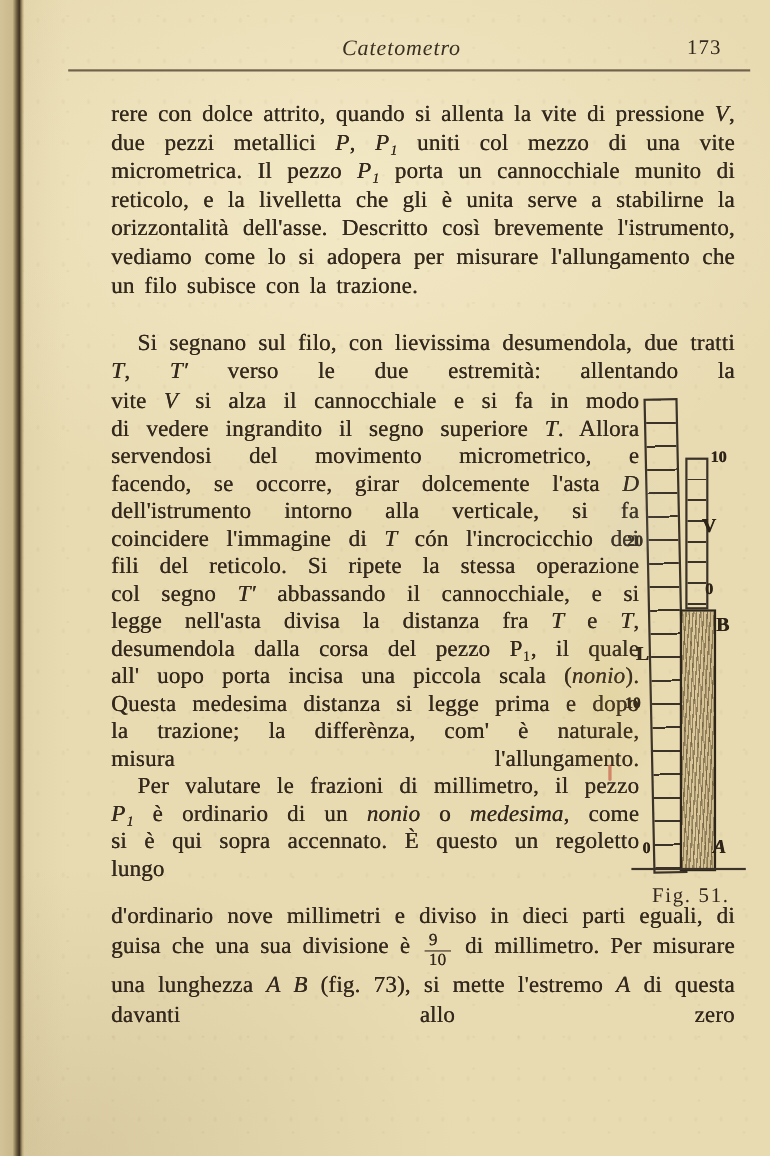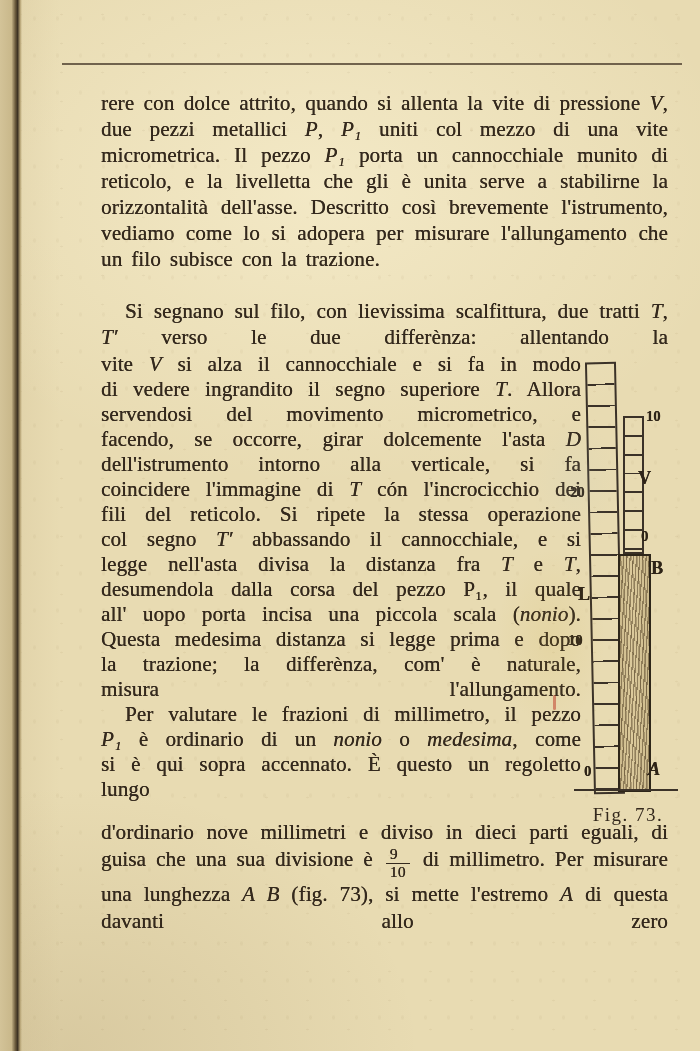--- a/index.html
+++ b/index.html
@@ -84,26 +84,30 @@
     background:radial-gradient(ellipse at center, rgba(205,175,70,.14), rgba(205,175,70,0) 70%);}
   .stain2{position:absolute;left:530px;top:420px;width:90px;height:120px;pointer-events:none;
     background:radial-gradient(ellipse at center, rgba(190,200,190,.12), rgba(190,200,190,0) 70%);}
 </style>
 </head>
 <body>
 
 <div class="page">
   <div class="gutter"></div>
 
+  <div class="header">
+    <span class="running-title">Catetometro</span>
+    <span class="page-number">173</span>
+  </div>
   <div class="rule"></div>
 
   <div class="tblock b1"><span>rere con dolce attrito, quando si allenta la vite di pressione </span><i>V</i><span>, due pezzi metallici </span><i>P</i><span>, </span><i>P₁</i><span> uniti col mezzo di una vite micrometrica. Il pezzo </span><i>P₁</i><span> porta un cannocchiale munito di reticolo, e la livelletta che gli è unita serve a stabilirne la orizzontalità dell'asse. Descritto così brevemente l'istrumento, vediamo come lo si adopera per misurare l'allungamento che un filo subisce con la trazione.</span></div>
 
   <div class="tblock b2">
-    <div class="indented"><span>Si segnano sul filo, con lievissima scalfittura, due tratti </span><i>T</i><span>, </span><i>T′</i><span> verso le due differènza: allentando la</span></div>
+    <div class="indented"><span>Si segnano sul filo, con lievissima desumendola, due tratti </span><i>T</i><span>, </span><i>T′</i><span> verso le due estremità: allentando la</span></div>
   </div>
 
   <div class="tblock b3">
     <div class="para cont-last"><span>vite </span><i>V</i><span> si alza il cannocchiale e si fa in modo di vedere ingrandito il segno superiore </span><i>T</i><span>. Allora servendosi del movimento micrometrico, e facendo, se occorre, girar dolcemente l'asta </span><i>D</i><span> dell'istrumento intorno alla verticale, si fa coincidere l'immagine di </span><i>T</i><span> cón l'incrocicchio dei fili del reticolo. Si ripete la stessa operazione col segno </span><i>T′</i><span> abbassando il cannocchiale, e si legge nell'asta divisa la distanza fra </span><i>T</i><span> e </span><i>T</i><span>, desumendola dalla corsa del pezzo P₁, il quale all' uopo porta incisa una piccola scala (</span><i>nonio</i><span>). Questa medesima distanza si legge prima e dopo la trazione; la differènza, com' è naturale, misura l'allungamento.</span></div>
     <div class="para indented cont-last"><span>Per valutare le frazioni di millimetro, il pezzo </span><i>P₁</i><span> è ordinario di un </span><i>nonio</i><span> o </span><i>medesima</i><span>, come si è qui sopra accennato. È questo un regoletto lungo</span></div>
   </div>
 
   <div class="tblock b4"><span><span>d'ordinario nove millimetri e diviso in dieci parti eguali, di guisa che una sua divisione è</span></span> <span class="frac"><span class="fnum">9</span><span class="fden">10</span></span> <span><span>di millimetro. Per misurare una lunghezza </span><i>A B</i><span> (fig. 73), si mette l'estremo </span><i>A</i><span> di questa davanti allo zero</span></span></div>
 
   <div class="figure">
@@ -115,19 +119,19 @@
         <span class="fig-label num" style="left: 90px; top: 50px;">10</span>
         <span class="fig-label letter" style="left: 82px; top: 110px;">V</span>
         <span class="fig-label num" style="left: 14px; top: 126px;">20</span>
         <span class="fig-label num" style="left: 85px; top: 170px;">0</span>
         <span class="fig-label letter" style="left: 95px; top: 200px;">B</span>
         <span class="fig-label letter" style="left: 22px; top: 226px;">L</span>
         <span class="fig-label num" style="left: 12px; top: 274px;">10</span>
         <span class="fig-label num" style="left: 28px; top: 405px;">0</span>
         <span class="fig-label letter ital" style="left: 92px; top: 401px;">A</span>
       </div>
-    <div class="caption">Fig. 73.</div>
+    <div class="caption">Fig. 51.</div>
   </div>
 
   <div class="artifact-red"></div>
   <div class="stain"></div>
   <div class="stain2"></div>
 </div>
 
 </body></html>

